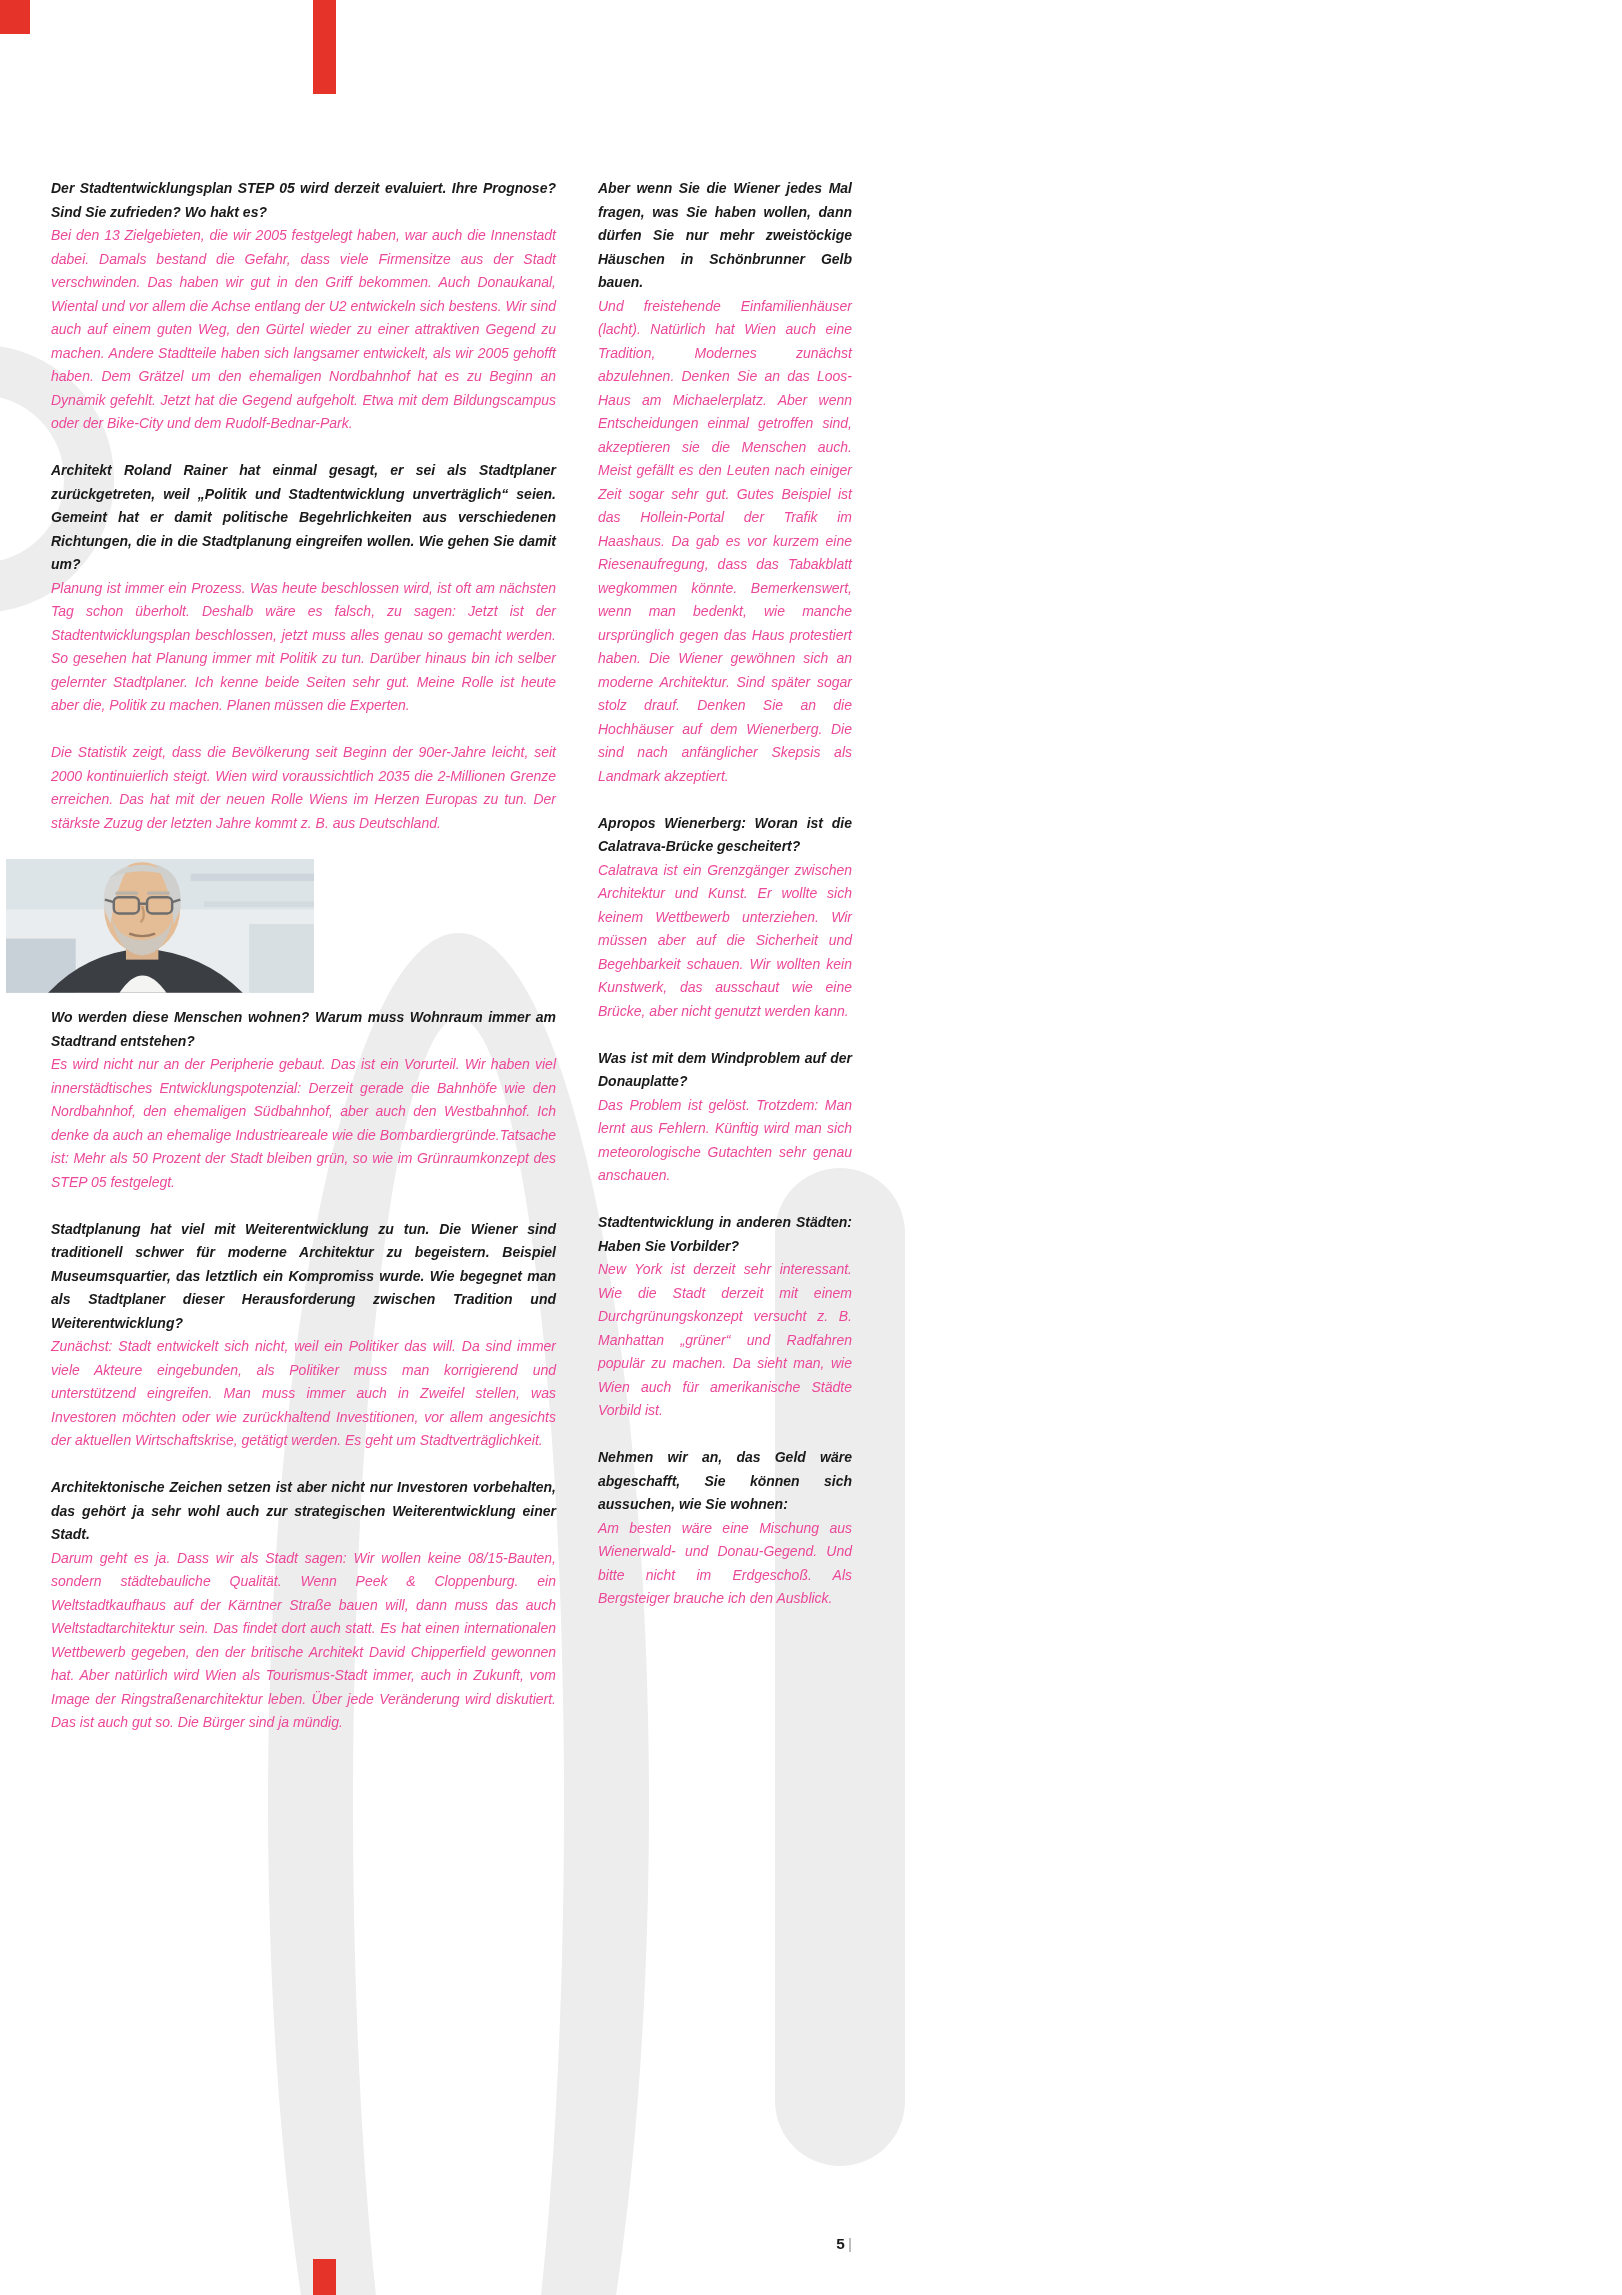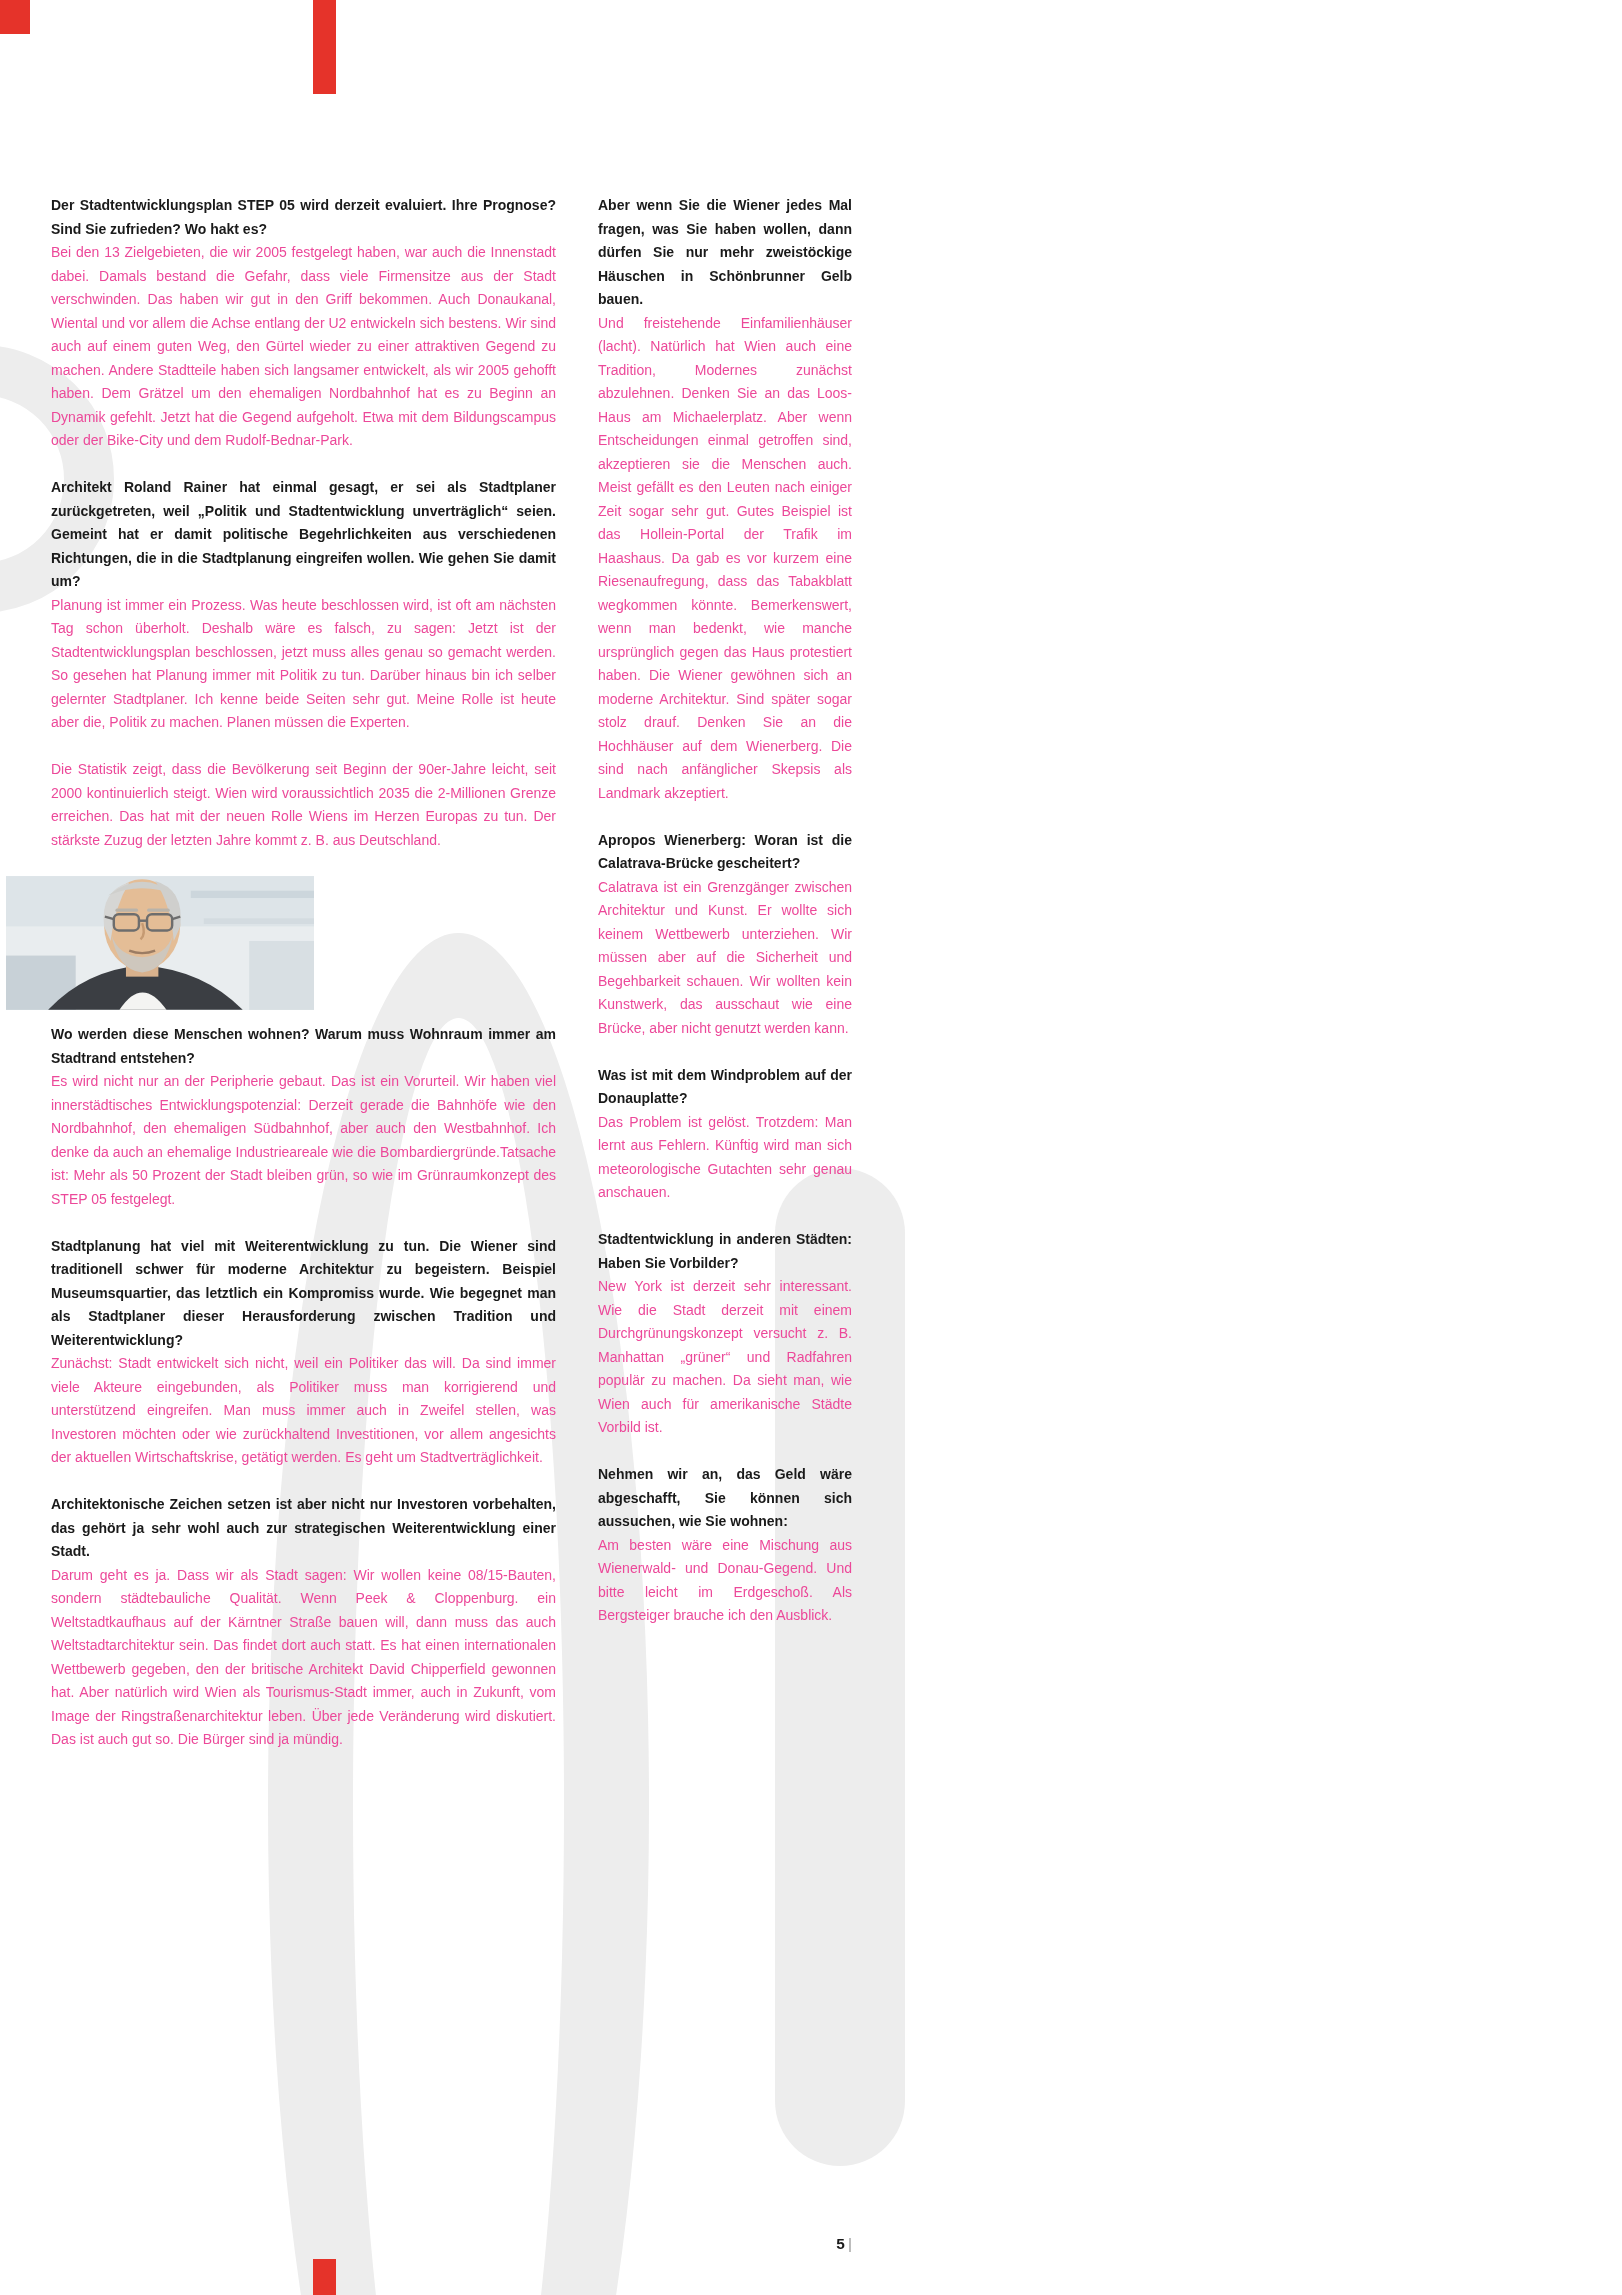--- a/index.html
+++ b/index.html
@@ -23,22 +23,22 @@
   .wm { position:absolute; z-index:0; }
   .wm-ring-top { left:-154px; top:345px; width:268px; height:268px;
                  border:50px solid #ededed; border-radius:50%; }
   .wm-ring-big { left:268px; top:933px; width:381px; height:1744px;
                  border:85px solid #ededed; border-radius:50%; }
   .wm-band-right { left:775px; top:1168px; width:130px; height:998px;
                    background:#ededed; border-radius:65px; }
 
   
   .content {
-    position:absolute; left:51px; top:194px; width:801px;
-    display:flex; gap:42px; z-index:2;
+    position:absolute; left:51px; top:177px; width:801px;
+    display:flex; gap:42px; z-index:2;font-style:italic;
   }
   .col-left  { width:505px; }
   .col-right { width:254px; }
 
   .qa { margin-bottom:23.5px; }
   .q {
     font-size:14px; line-height:23.5px; font-weight:bold;
     color:#1a1a1a; text-align:justify; hyphens:auto;
   }
   .a {
@@ -168,21 +168,21 @@
       </section>
 
       <section class="qa">
         <p class="q">Stadtentwicklung in anderen Städten: Haben Sie Vorbilder?</p>
         <p class="a">New York ist derzeit sehr interessant. Wie die Stadt derzeit mit einem Durchgrünungskonzept versucht z. B. Manhattan „grüner“ und Radfahren populär zu machen. Da sieht man, wie Wien auch für amerikanische Städte Vorbild ist.</p>
       </section>
 
 
       <section class="qa">
         <p class="q">Nehmen wir an, das Geld wäre abgeschafft, Sie können sich aussuchen, wie Sie wohnen:</p>
-        <p class="a">Am besten wäre eine Mischung aus Wienerwald- und Donau-Gegend. Und bitte leicht im Erdgeschoß. Als Bergsteiger brauche ich den Ausblick.</p>
+        <p class="a">Am besten wäre eine Mischung aus Wienerwald- und Donau-Gegend. Und bitte nicht im Erdgeschoß. Als Bergsteiger brauche ich den Ausblick.</p>
       </section>
 
     </div>
   </div>
 
   <div class="pagenum">
     <span class="num">5</span><span class="divider">|</span>
   </div>
 
 </div>

